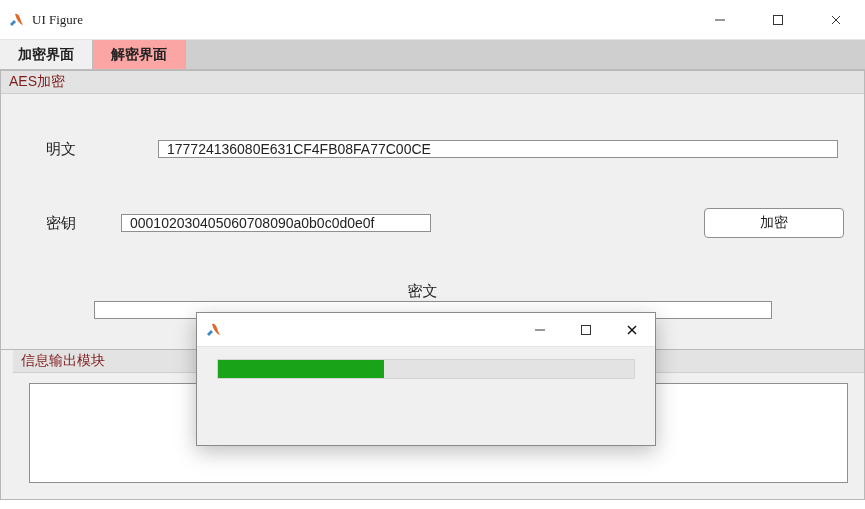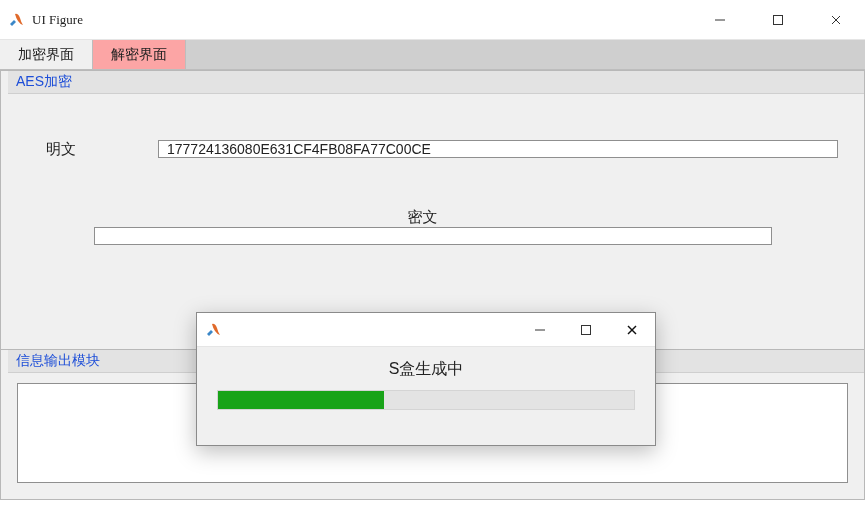--- a/index.html
+++ b/index.html
@@ -57,42 +57,42 @@
     background: #cfcfcf;
     border-bottom: 1px solid #bdbdbd;
   }
   .tab {
     padding: 0 18px;
     display: flex;
     align-items: center;
     font-size: 14px;
     color: #222;
     border-right: 1px solid #bdbdbd;
+    font-weight: bold;
   }
   .tab.active {
     background: #f0f0f0;
   }
   .tab.inactive {
     background: #fca5a5;
   }
 
   
   .panel {
     border: 1px solid #b8b8b8;
     margin: 0;
     background: #f0f0f0;
     position: relative;
   }
   .panel-title {
     background: #e3e3e3;
     border-bottom: 1px solid #cfcfcf;
     padding: 2px 8px;
     font-size: 14px;
-    color: #1d4ed8;
-    margin-left: 7px;
+    color: #7f1d1d;
   }
   .panel-body {
     padding: 10px 20px 10px 20px;
   }
 
   .panel-aes {
     height: 280px;
   }
 
   .form-row {
@@ -133,20 +133,21 @@
     display: flex;
     align-items: center;
     justify-content: center;
     margin-left: auto;
     margin-right: 0;
   }
 
   .panel-log {
     height: 150px;
     border-top: none;
+    padding-left: 12px;
   }
   .log-area {
     margin: 10px 16px;
     background: #fff;
     border: 1px solid #8f8f8f;
     height: 100px;
   }
 
   
   .dialog {
@@ -246,20 +247,27 @@
 
 <div class="panel panel-aes">
   <div class="panel-title">AES加密</div>
   <div class="panel-body">
 
     <div class="form-row">
       <div class="form-label">明文</div>
       <input class="text-input input-plain" type="text" value="177724136080E631CF4FB08FA77C00CE" style="">
     </div>
 
+    <div class="form-row" style="margin-top:44px;">
+      <div class="form-label">密钥</div>
+      <input class="text-input input-key" type="text" value="000102030405060708090a0b0c0d0e0f" style="">
+      <div class="btn">
+        <span>加密</span>
+      </div>
+    </div>
 
     <div class="form-row" style="margin-top:44px;flex-direction:column;">
       <div class="form-label">密文</div>
       <input class="text-input input-cipher" type="text" value="" style="">
     </div>
 
   </div>
 </div>
 
 <div class="panel panel-log">
@@ -288,18 +296,17 @@
       </div>
       <div class="dlg-win-btn">
         <svg width="12" height="12" viewBox="0 0 12 12">
             <line x1="2" y1="2" x2="10" y2="10" stroke="#111" stroke-width="1.5"></line>
             <line x1="10" y1="2" x2="2" y2="10" stroke="#111" stroke-width="1.5"></line>
           </svg>
       </div>
     </div>
   </div>
   <div class="dlg-body">
-    <div class="dlg-msg">S盒生成中</div>
     <div class="progress-wrap">
       <div class="progress-bar" id="progress-fill" style="width: 40%;"></div>
     </div>
   </div>
 </div>
 
 </body></html>

